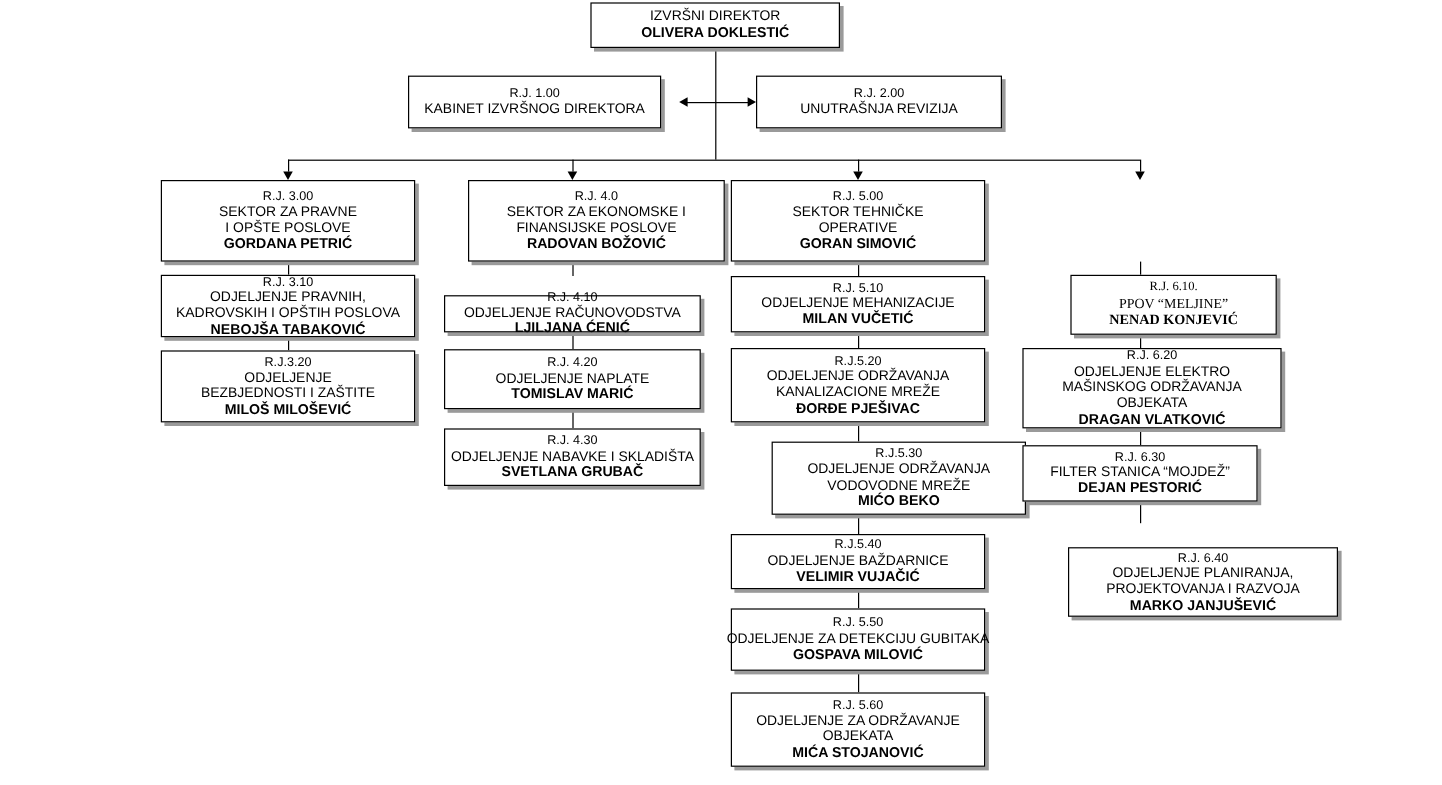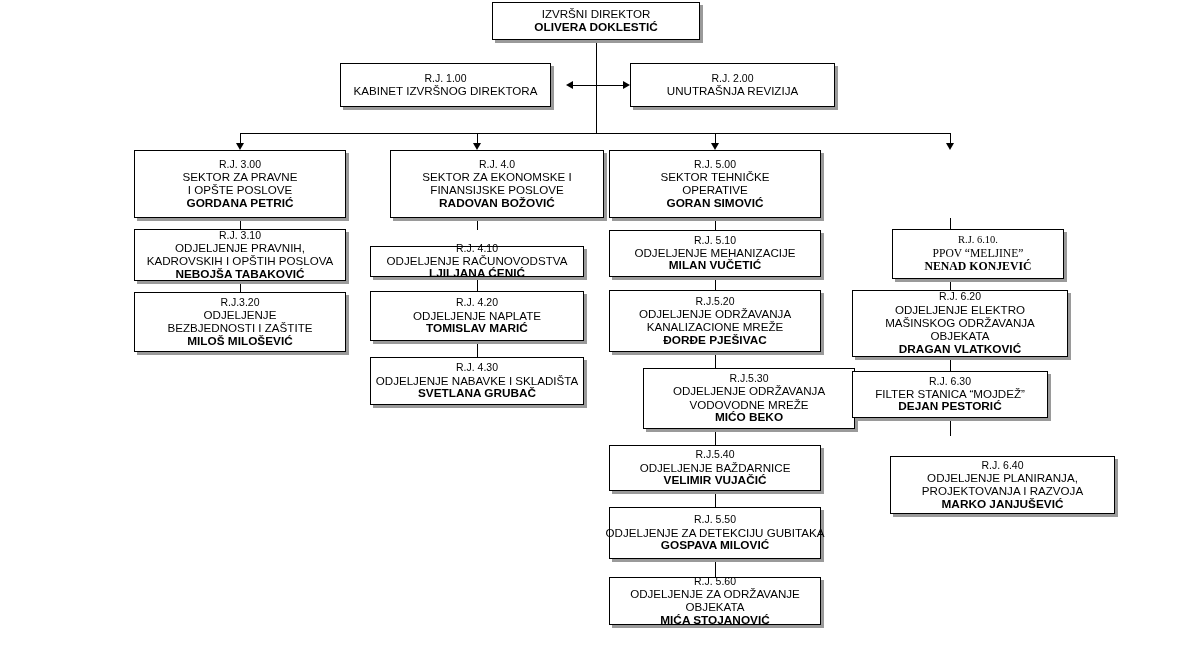--- a/index.html
+++ b/index.html
@@ -208,21 +208,21 @@
   <div class="node" style="left:609px; top:445px; width:212px; height:46px;">
     <div class="code">R.J.5.40</div>
     <div class="title">ODJELJENJE BAŽDARNICE</div>
     <div class="person">VELIMIR VUJAČIĆ</div>
   </div>
   <div class="node" style="left:609px; top:507px; width:212px; height:52px;">
     <div class="code">R.J. 5.50</div>
     <div class="title">ODJELJENJE  ZA DETEKCIJU GUBITAKA</div>
     <div class="person">GOSPAVA MILOVIĆ</div>
   </div>
-  <div class="node" style="left:609px; top:577px; width:212px; height:48px;">
+  <div class="node" style="left:609px; top:577px; width:212px; height:62px;">
     <div class="code">R.J. 5.60</div>
     <div class="title">ODJELJENJE  ZA ODRŽAVANJE</div>
     <div class="title">OBJEKATA</div>
     <div class="person">MIĆA STOJANOVIĆ</div>
   </div>
 
   <div class="node" style="left:892px; top:229px; width:172px; height:50px;font-family:Liberation Serif, serif;">
     <div class="code">R.J. 6.10.</div>
     <div class="title">PPOV “MELJINE”</div>
     <div class="person">NENAD KONJEVIĆ</div>

